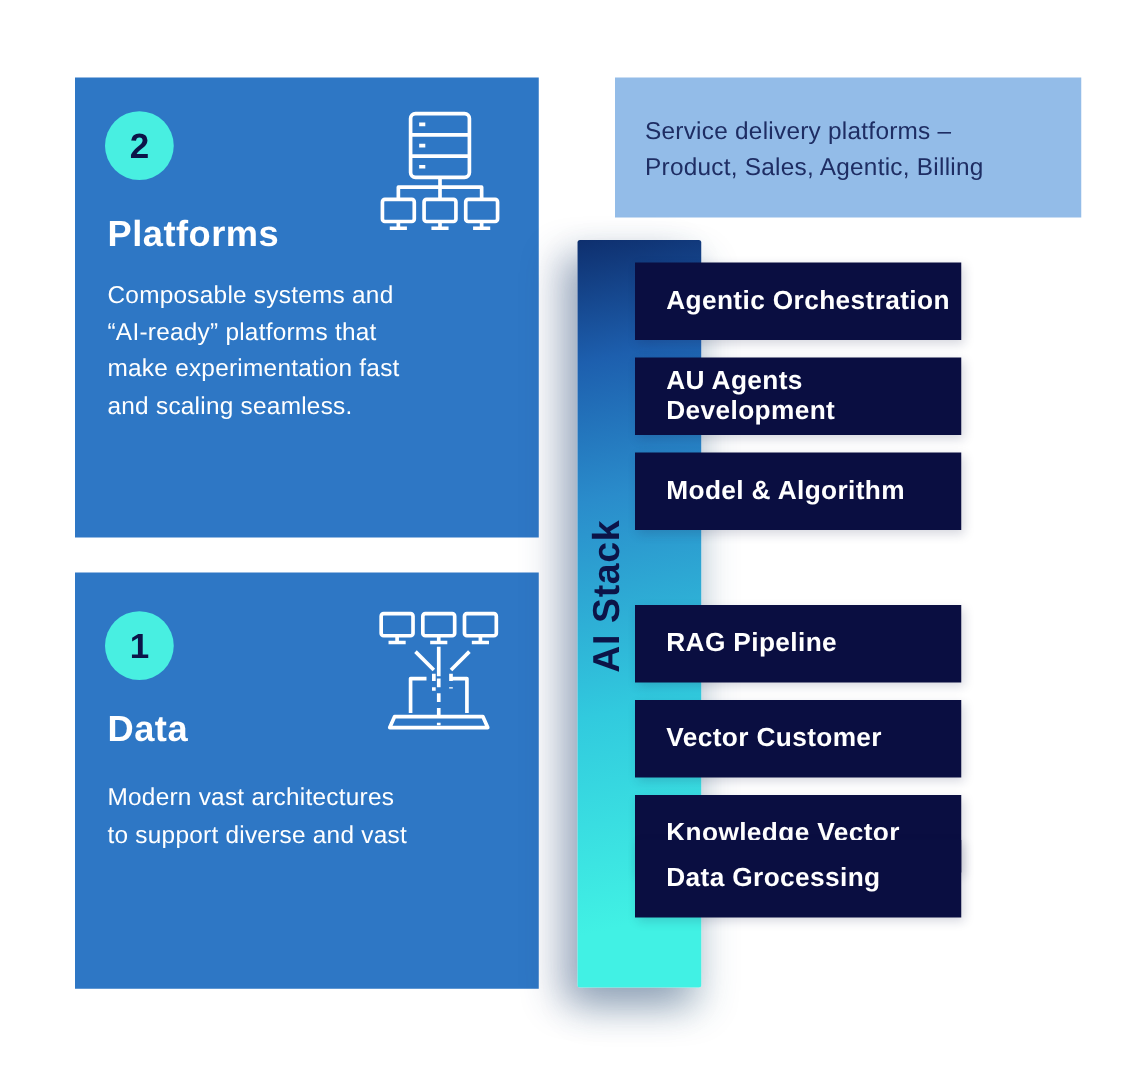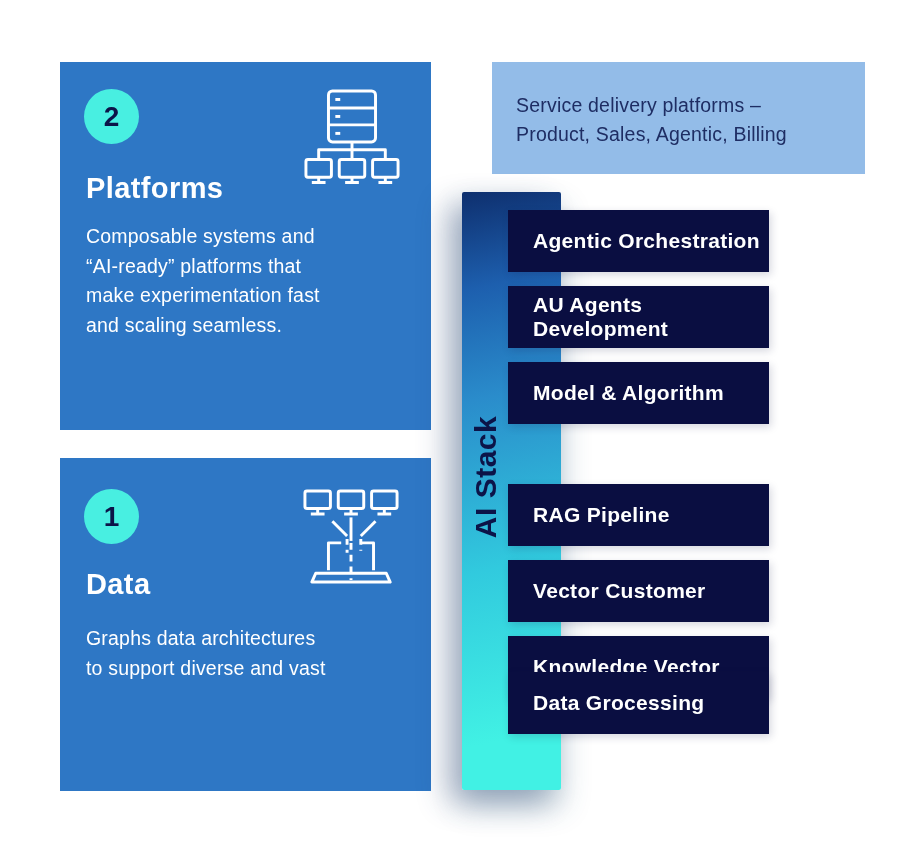--- a/index.html
+++ b/index.html
@@ -113,21 +113,21 @@
           <path d="M75 34 L60 49"></path>
           <path d="M60 52 V64" stroke-dasharray="6 5"></path>
           <path d="M40 56 H27 V84"></path>
           <path d="M60 56 H73 V84"></path>
           <path d="M14 87 H86 L90 96 H10 Z"></path>
         </g>
       </svg>
     </div>
     <div class="card-title">Data</div>
     <div class="card-body">
-      <div>Graphs data architectures</div>
+      <div>Modern vast architectures</div>
       <div>to support diverse and vast</div>
     </div>
   </div>
 
   <div class="banner">
     <div>Service delivery platforms –</div>
     <div>Product, Sales, Agentic, Billing</div>
   </div>
 
   <div class="stack-bar"></div>

